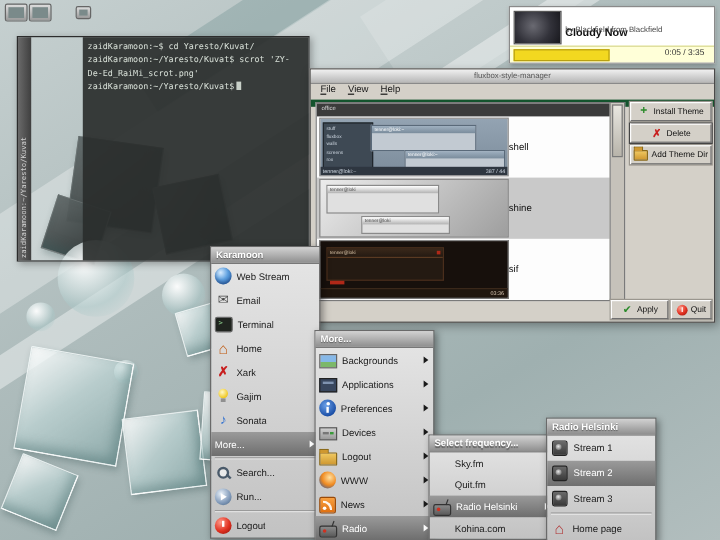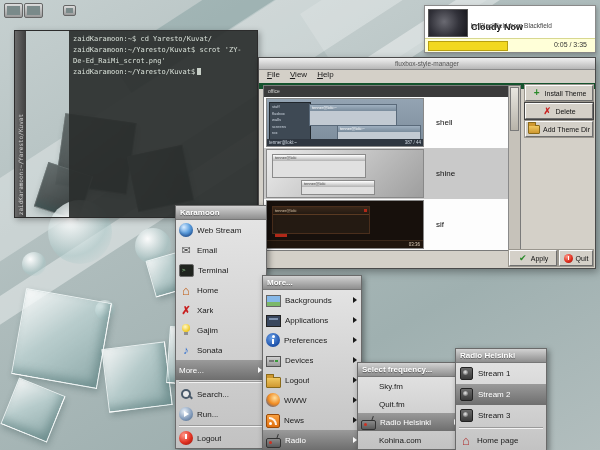--- a/index.html
+++ b/index.html
@@ -42,21 +42,21 @@
   .sm-titlebar{height:11px;background:linear-gradient(#f0f0f0,#b6b6b6);border-bottom:1px solid #8a8a8a;text-align:center;font-size:6.5px;line-height:11px;color:#555;}
   .sm-menubar{height:13px;display:flex;padding-left:3px;background:#d4d0c8;border-bottom:6px solid #14532d;}
   .sm-menu-item{display:inline-block;font-size:8px;padding:0 5px;color:#1a1a1a;}
   .sm-menu-item::first-letter{text-decoration:underline;}
   .sm-list{position:absolute;left:4px;top:27px;width:256px;height:164px;background:#fdfdfd;border:1px solid #7a7a7a;}
   .sm-rows{position:absolute;left:0;top:0;right:11px;bottom:0;overflow:hidden;}
   .sm-partial{height:11px;background:#3b3b3b;color:#d6d6d6;font-size:5px;line-height:11px;padding-left:4px;}
   .sm-row{height:51px;display:flex;align-items:center;}
   .r2{background:#c9c9c9;}
   .prev{width:156px;height:47px;margin-left:2px;position:relative;overflow:hidden;border:1px solid #888;flex:none;}
-  .theme-name{margin-left:12px;font-size:8px;color:#111;}
+  .theme-name{font-size:8px;color:#111;}
   
   .pv-shell{background:linear-gradient(#93a3b2,#7c8c9b);}
   .p-menu{position:absolute;left:2px;top:3px;width:36px;height:38px;background:#3e4954;border:1px solid #20262c;padding:1px 2px;}
   .p-menu div{font-size:4px;line-height:1.65;color:#cdd6e0;}
   .p-win{position:absolute;background:#c2cad2;border:1px solid #5a6a7a;}
   .p-tb{height:6px;background:linear-gradient(#9fb0c0,#7a8c9c);font-size:4px;color:#fff;padding-left:2px;line-height:6px;overflow:hidden;}
   .p-task{position:absolute;left:0;right:0;bottom:0;height:7px;background:#2e3640;color:#cdd6e0;font-size:4.5px;display:flex;justify-content:space-between;align-items:center;padding:0 2px;}
   
   .pv-shine{background:linear-gradient(135deg,#ececec,#9e9e9e);}
   .p-swin{position:absolute;background:#e0e0e0;border:1px solid #8a8a8a;}

